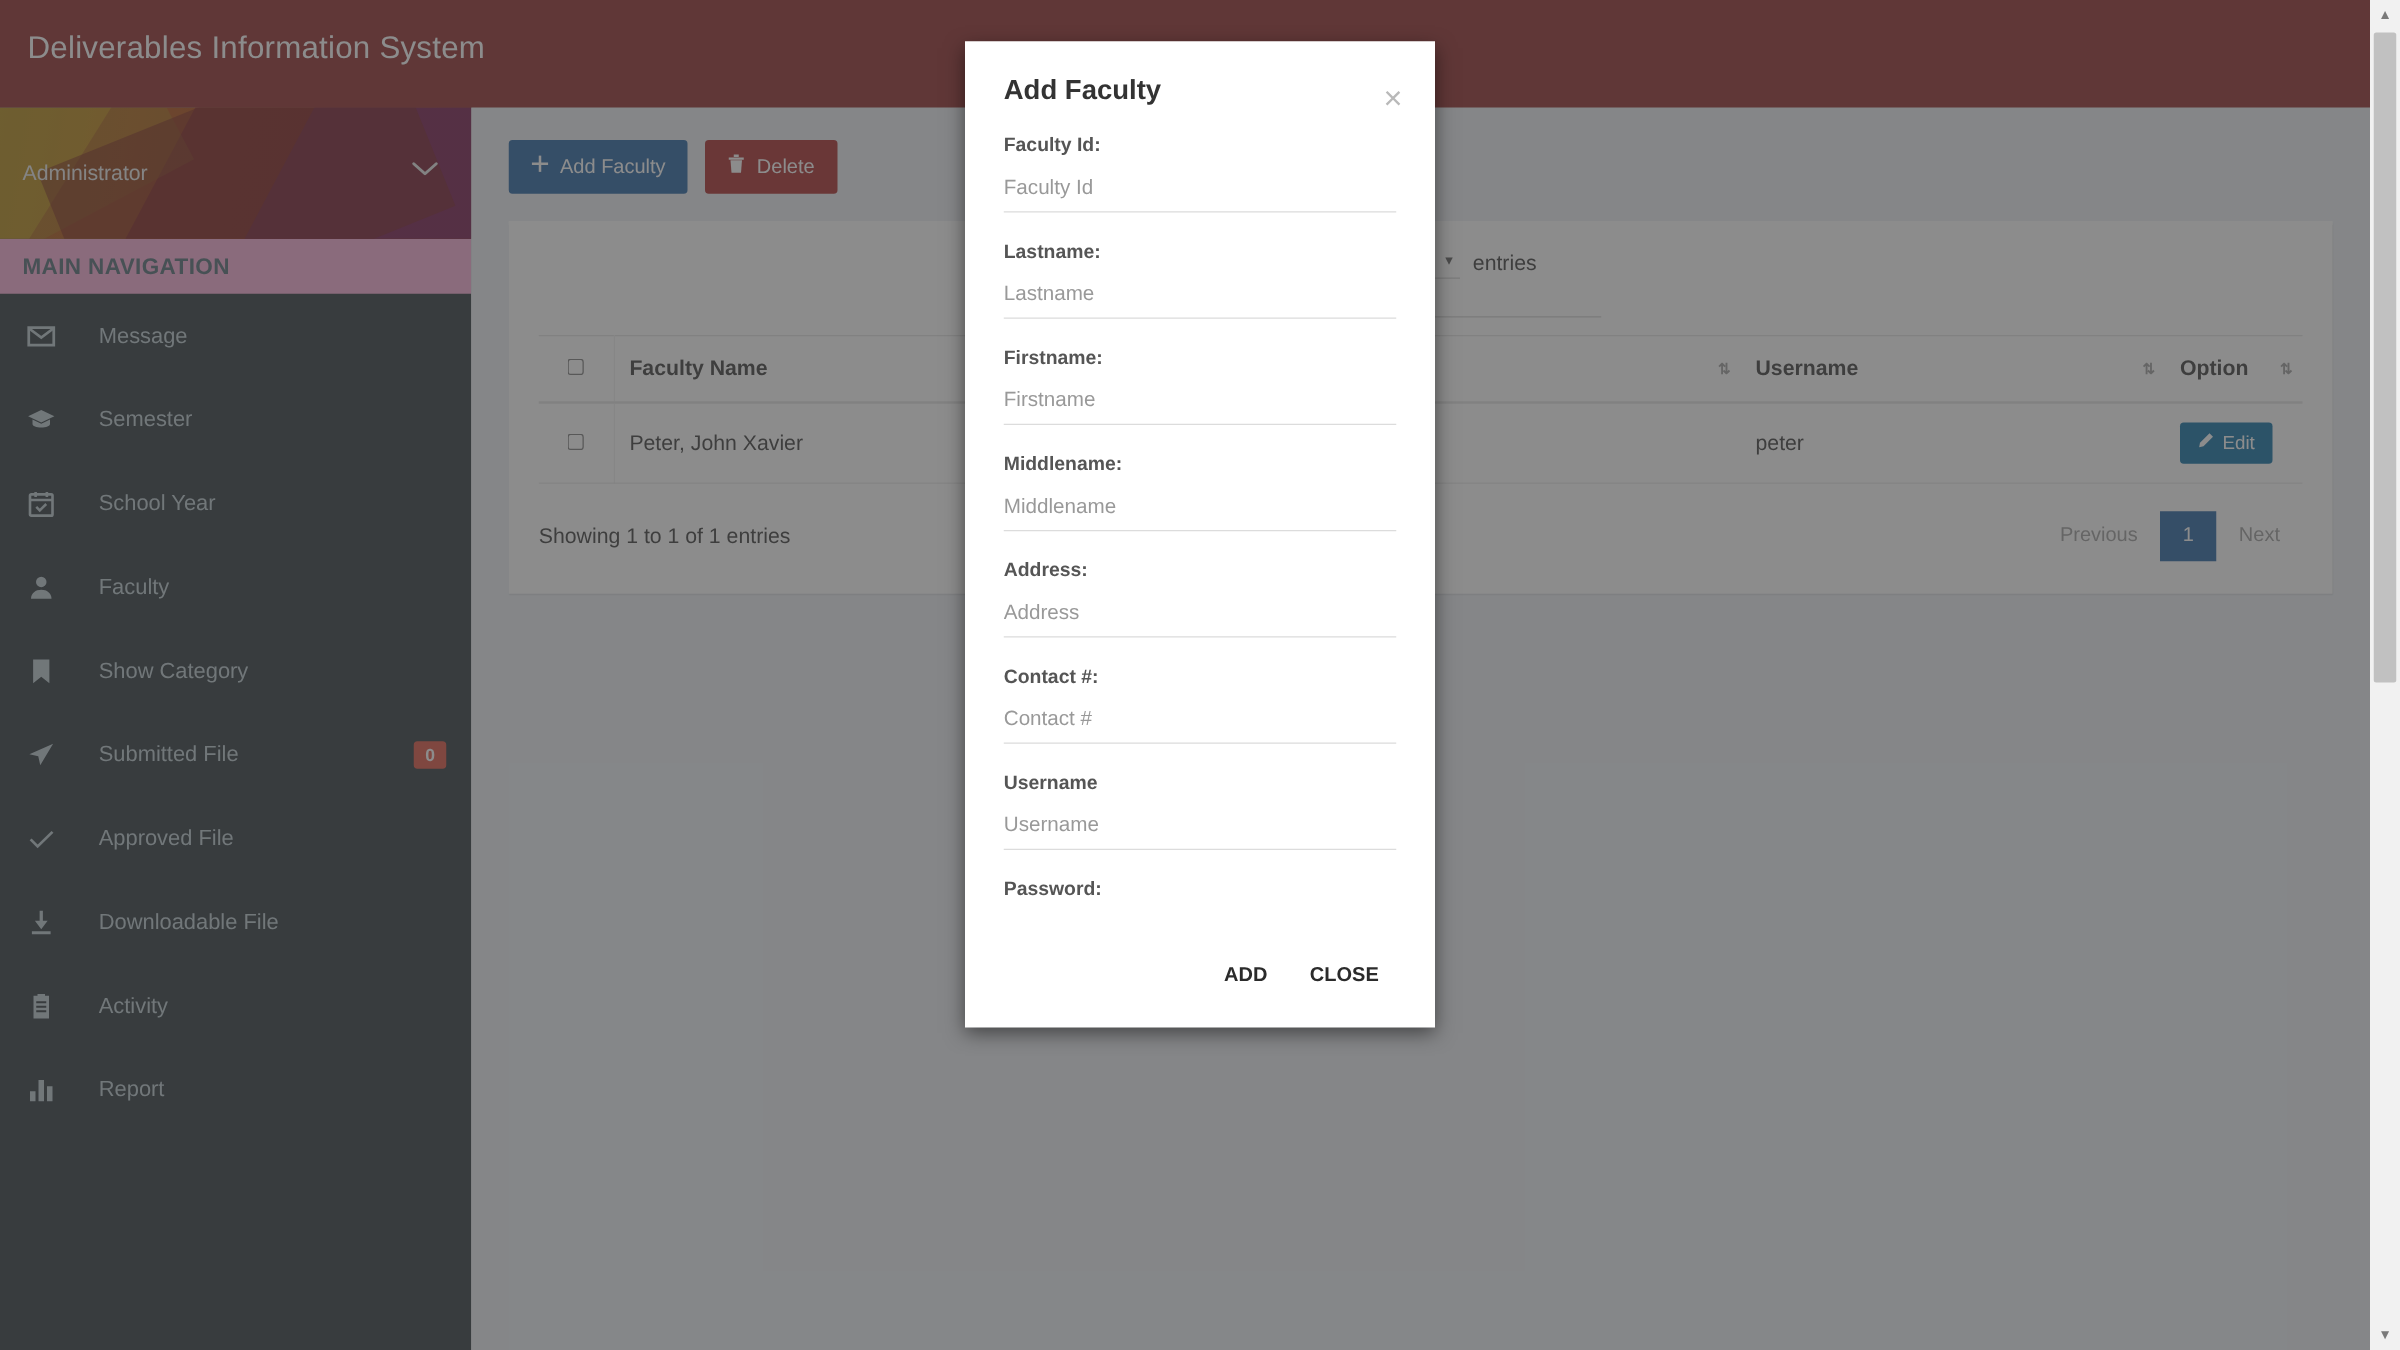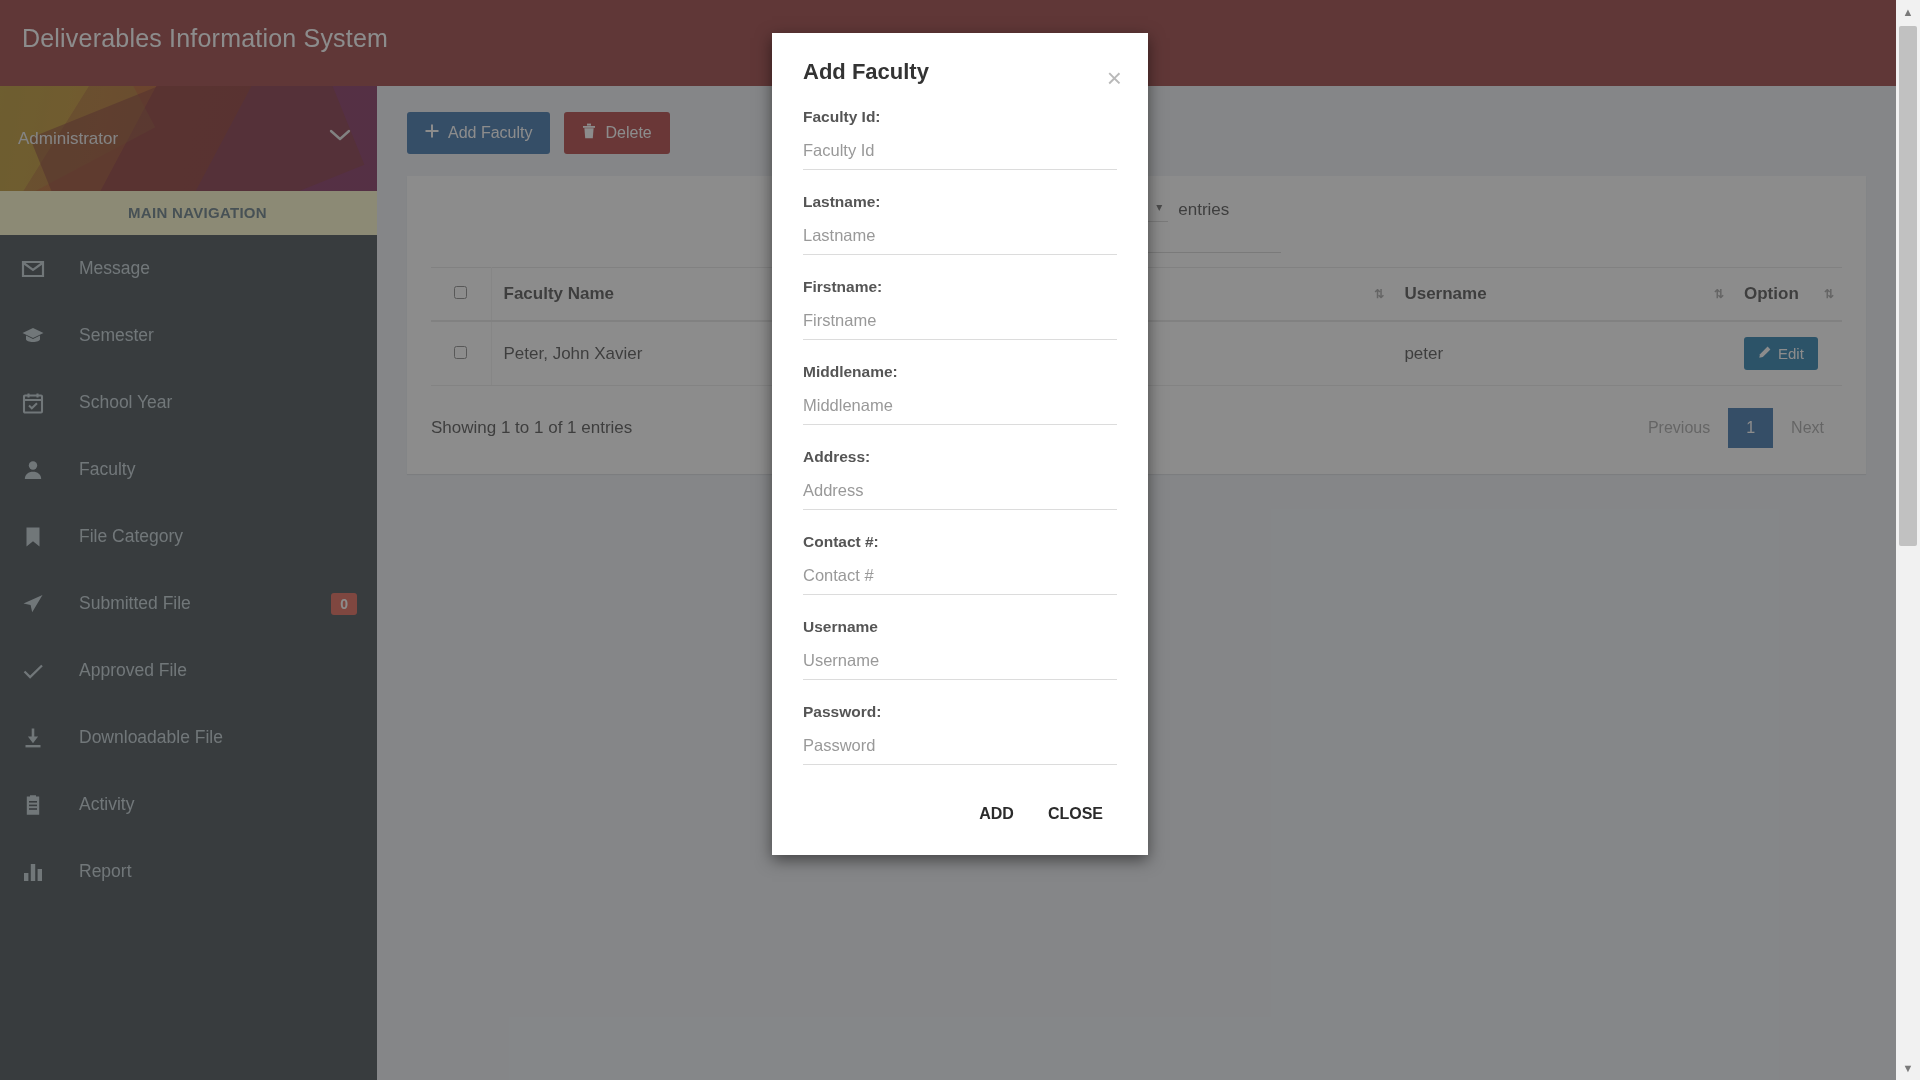--- a/index.html
+++ b/index.html
@@ -60,24 +60,23 @@
     font-size: 17px; color: #e9e9e9;
   }
   .user-caret {
     position: absolute; right: 26px; top: 42px;
     color: #e4e4e4;
   }
 
   .nav-header {
     height: 44px; line-height: 44px;
     padding-left: 18px;
-    font-size: 15px; font-weight: bold;
+    font-size: 18px; font-weight: bold;
     color: #4b646f; letter-spacing: .3px;
-    background: #fef9c3;
-    text-align: center;
+    background: #f9a8d4;
   }
   .nav-list { list-style: none; }
   .nav-item {
     display: flex; align-items: center;
     height: 67px; padding-left: 18px;
     color: #b8c7ce; font-size: 17.5px;
     border-left: 3px solid transparent;
     cursor: pointer;
     gap: 24px;
   }
@@ -296,21 +295,21 @@
             </svg>
         </span>
         <span class="nav-label">Faculty</span>
       </li>
       <li class="nav-item">
         <span class="nav-icon">
           <svg width="24" height="24" viewBox="0 0 24 24" fill="currentColor">
               <path d="M5.5 2.5h13v19l-6.5-5.2-6.5 5.2z"></path>
             </svg>
         </span>
-        <span class="nav-label">File Category</span>
+        <span class="nav-label">Show Category</span>
       </li>
       <li class="nav-item">
         <span class="nav-icon">
           <svg width="24" height="24" viewBox="0 0 24 24" fill="currentColor">
               <path d="M21.5 3L2.5 11.4l7.1 1.6 1.6 7.2L21.5 3z"></path>
             </svg>
         </span>
         <span class="nav-label">Submitted File</span>
         <span class="nav-badge">0</span>
       </li>
@@ -488,21 +487,20 @@
       <div class="form-group">
         <label class="form-label">Contact #:</label>
         <input class="form-input" type="text" placeholder="Contact #" style="">
       </div>
       <div class="form-group">
         <label class="form-label">Username</label>
         <input class="form-input" type="text" placeholder="Username" style="">
       </div>
       <div class="form-group">
         <label class="form-label">Password:</label>
-        <input class="form-input" type="text" placeholder="Password" style="">
       </div>
     </div>
 
     <div class="modal-footer">
       <button class="mbtn">ADD</button>
       <button class="mbtn">CLOSE</button>
     </div>
   </div>
 
   <div class="scrollbar">

